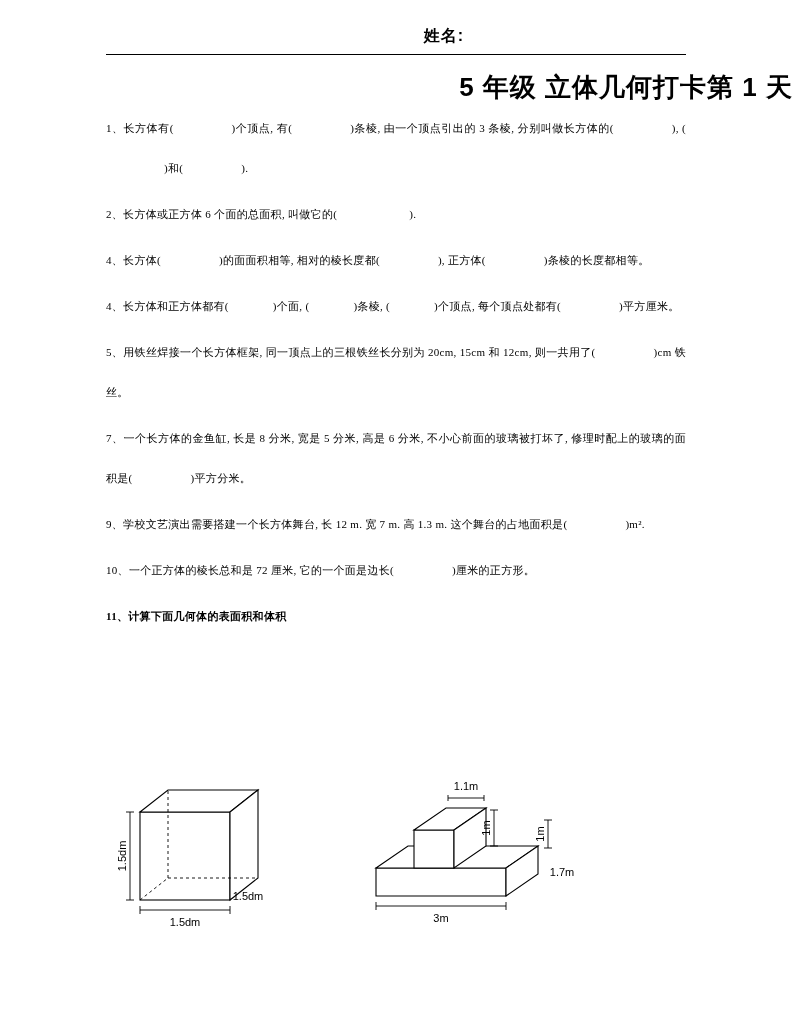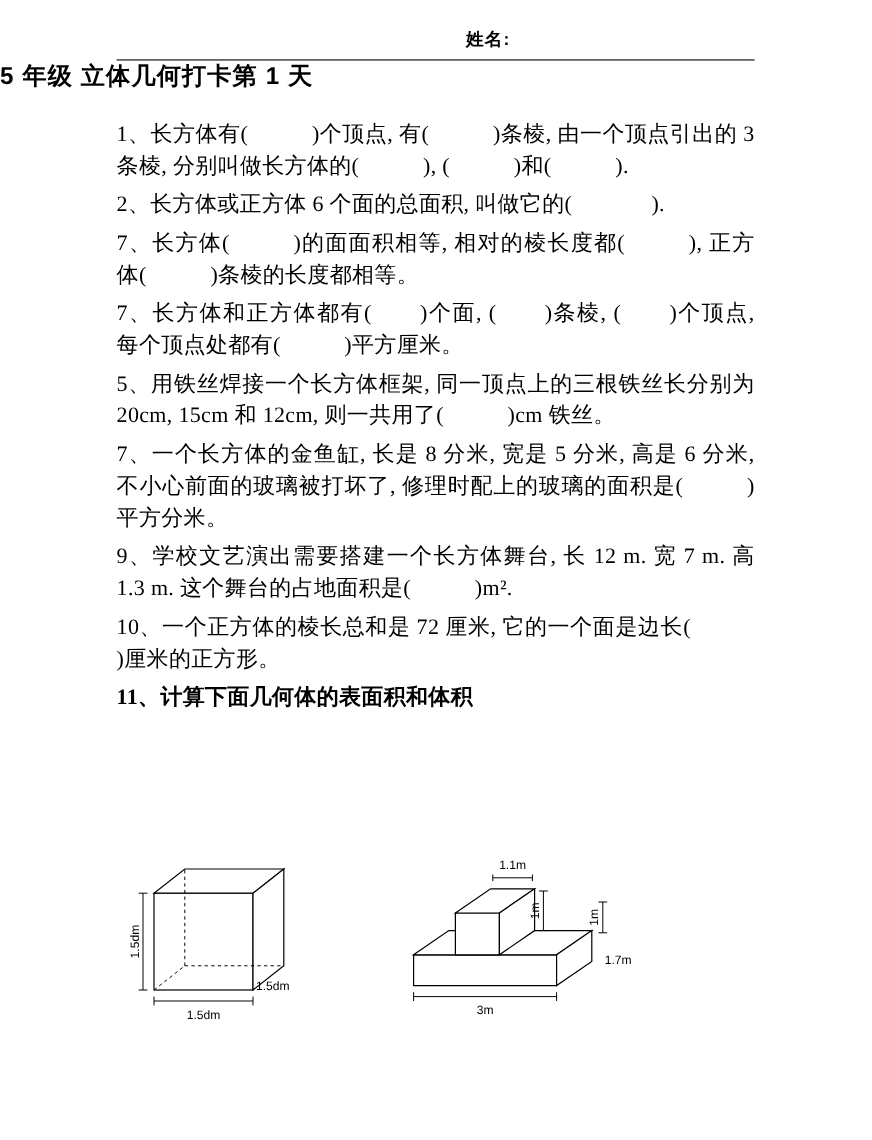--- a/index.html
+++ b/index.html
@@ -42,39 +42,39 @@
   .name-rule {
     position: absolute;
     left: 0;
     right: 0;
     top: 28px;
     border-bottom: 1px solid #000;
   }
   
   .title {
     position: absolute;
-    top: 54px;
+    top: 70px;
     left: 0;
     width: 793px;
-    text-align: left;
-    font-size: 22px;
+    text-align: right;
+    font-size: 26px;
     font-weight: bold;
     font-family: "Liberation Sans", sans-serif;
     letter-spacing: 1px;
   }
   
   .content {
     position: absolute;
     top: 108px;
     left: 106px;
     width: 580px;
   }
   .q {
-    font-size: 20px;
-    line-height: 29px;
+    font-size: 11px;
+    line-height: 40px;
     margin: 0 0 6px 0;
     text-align: justify;
     letter-spacing: 0.3px;
   }
   .q.last-text { margin-bottom: 4px; font-weight: bold; }
   .blank-s { display: inline-block; width: 44px; }
   .blank-m { display: inline-block; width: 58px; }
   .blank-l { display: inline-block; width: 72px; }
 
   
@@ -115,25 +115,25 @@
 
     <p class="q">
       <span>1、长方体有(</span><span class="blank-m"></span><span>)个顶点, 有(</span><span class="blank-m"></span><span>)条棱, 由一个顶点引出的 3 条棱, 分别叫做长方体的(</span><span class="blank-m"></span><span>), (</span><span class="blank-m"></span><span>)和(</span><span class="blank-m"></span><span>).</span>
     </p>
 
     <p class="q">
       <span>2、长方体或正方体 6 个面的总面积, 叫做它的(</span><span class="blank-l"></span><span>).</span>
     </p>
 
     <p class="q">
-      <span>7、长方体(</span><span class="blank-m"></span><span>)的面面积相等, 相对的棱长度都(</span><span class="blank-m"></span><span>), 正方体(</span><span class="blank-m"></span><span>)条棱的长度都相等。</span>
-    </p>
-
-    <p class="q">
-      <span>7、长方体和正方体都有(</span><span class="blank-s"></span><span>)个面, (</span><span class="blank-s"></span><span>)条棱, (</span><span class="blank-s"></span><span>)个顶点, 每个顶点处都有(</span><span class="blank-m"></span><span>)平方厘米。</span>
+      <span>4、长方体(</span><span class="blank-m"></span><span>)的面面积相等, 相对的棱长度都(</span><span class="blank-m"></span><span>), 正方体(</span><span class="blank-m"></span><span>)条棱的长度都相等。</span>
+    </p>
+
+    <p class="q">
+      <span>4、长方体和正方体都有(</span><span class="blank-s"></span><span>)个面, (</span><span class="blank-s"></span><span>)条棱, (</span><span class="blank-s"></span><span>)个顶点, 每个顶点处都有(</span><span class="blank-m"></span><span>)平方厘米。</span>
     </p>
 
     <p class="q">
       <span>5、用铁丝焊接一个长方体框架, 同一顶点上的三根铁丝长分别为 20cm, 15cm 和 12cm, 则一共用了(</span><span class="blank-m"></span><span>)cm 铁丝。</span>
     </p>
 
 
     <p class="q">
       <span>7、一个长方体的金鱼缸, 长是 8 分米, 宽是 5 分米, 高是 6 分米, 不小心前面的玻璃被打坏了, 修理时配上的玻璃的面积是(</span><span class="blank-m"></span><span>)平方分米。</span>
     </p>

